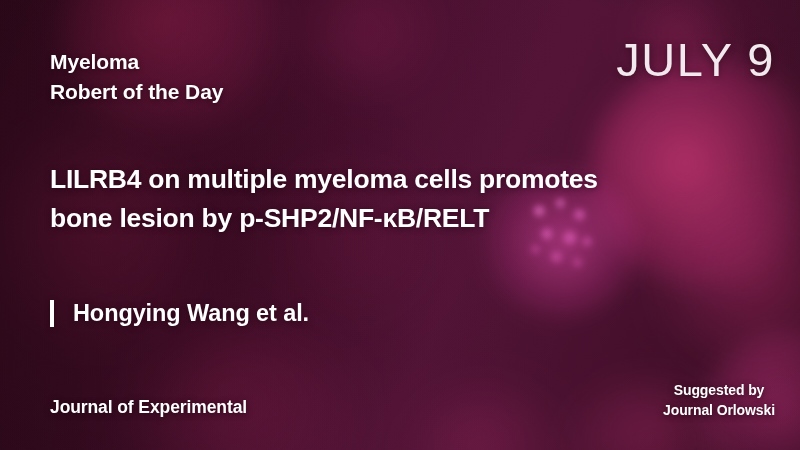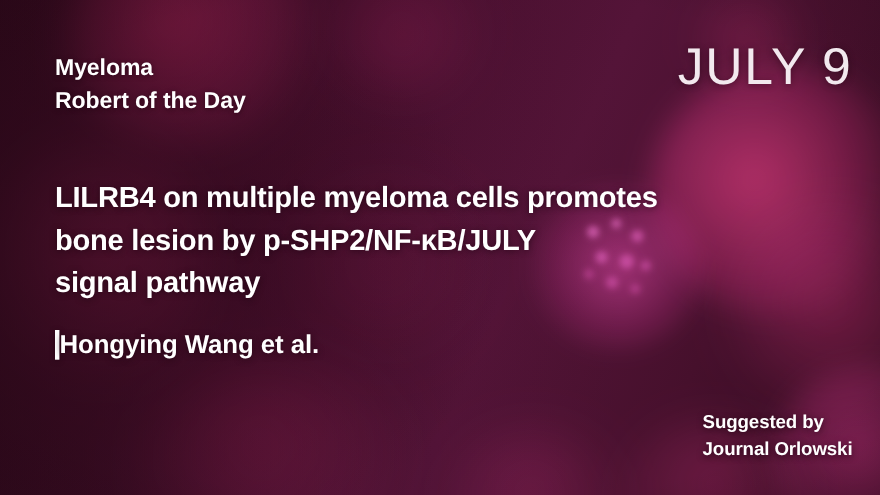--- a/index.html
+++ b/index.html
@@ -122,21 +122,21 @@
     font-size:26.5px;
     font-weight:bold;
     line-height:1.46;
     letter-spacing:-.25px;
     text-shadow:0 1px 6px rgba(25,4,14,.62);
   }
   .title-line { display:block; white-space:nowrap; }
 
   .author-row {
     position:absolute; left:50px; top:300px;
-    display:flex; align-items:center; 
+    display:flex; align-items:center; gap:19px;
   }
   .author-bar {
     width:4px; height:27px;
     background:#fff;
     flex:none;
     box-shadow:0 1px 5px rgba(25,4,14,.5);
   }
   .author-name {
     color:#fff;
     font-size:23.5px;
@@ -151,23 +151,23 @@
     color:#fff;
     font-size:17.5px;
     font-weight:bold;
     line-height:1.48;
     letter-spacing:-.1px;
     text-shadow:0 1px 6px rgba(25,4,14,.66);
   }
 
   .suggested {
     position:absolute; right:25px; bottom:29px;
-    text-align:left;
-    color:#fff;
-    font-size:17px;
+    text-align:center;
+    color:#fff;
+    font-size:14px;
     font-weight:bold;
     line-height:1.48;
     letter-spacing:-.1px;
     text-shadow:0 1px 6px rgba(25,4,14,.7);
   }
 
   .ln { display:block; }
 </style>
 </head>
 <body>
@@ -196,30 +196,30 @@
 
     <div class="kicker">
       <span class="ln">Myeloma</span>
       <span class="ln">Robert of the Day</span>
     </div>
 
     <div class="date">JULY 9</div>
 
     <div class="title">
       <span class="title-line">LILRB4 on multiple myeloma cells promotes</span>
-      <span class="title-line">bone lesion by p-SHP2/NF-κB/JULY</span>
-      <span class="title-line">signal pathway</span>
+      <span class="title-line">bone lesion by p-SHP2/NF-κB/RELT</span>
     </div>
 
     <div class="author-row">
       <span class="author-bar"></span>
       <span class="author-name">Hongying Wang et al.</span>
     </div>
 
     <div class="journal">
+      <span class="ln">Journal of Experimental</span>
     </div>
 
     <div class="suggested">
       <span class="ln">Suggested by</span>
       <span class="ln">Journal Orlowski</span>
     </div>
 
   </div>
 </div>
 

